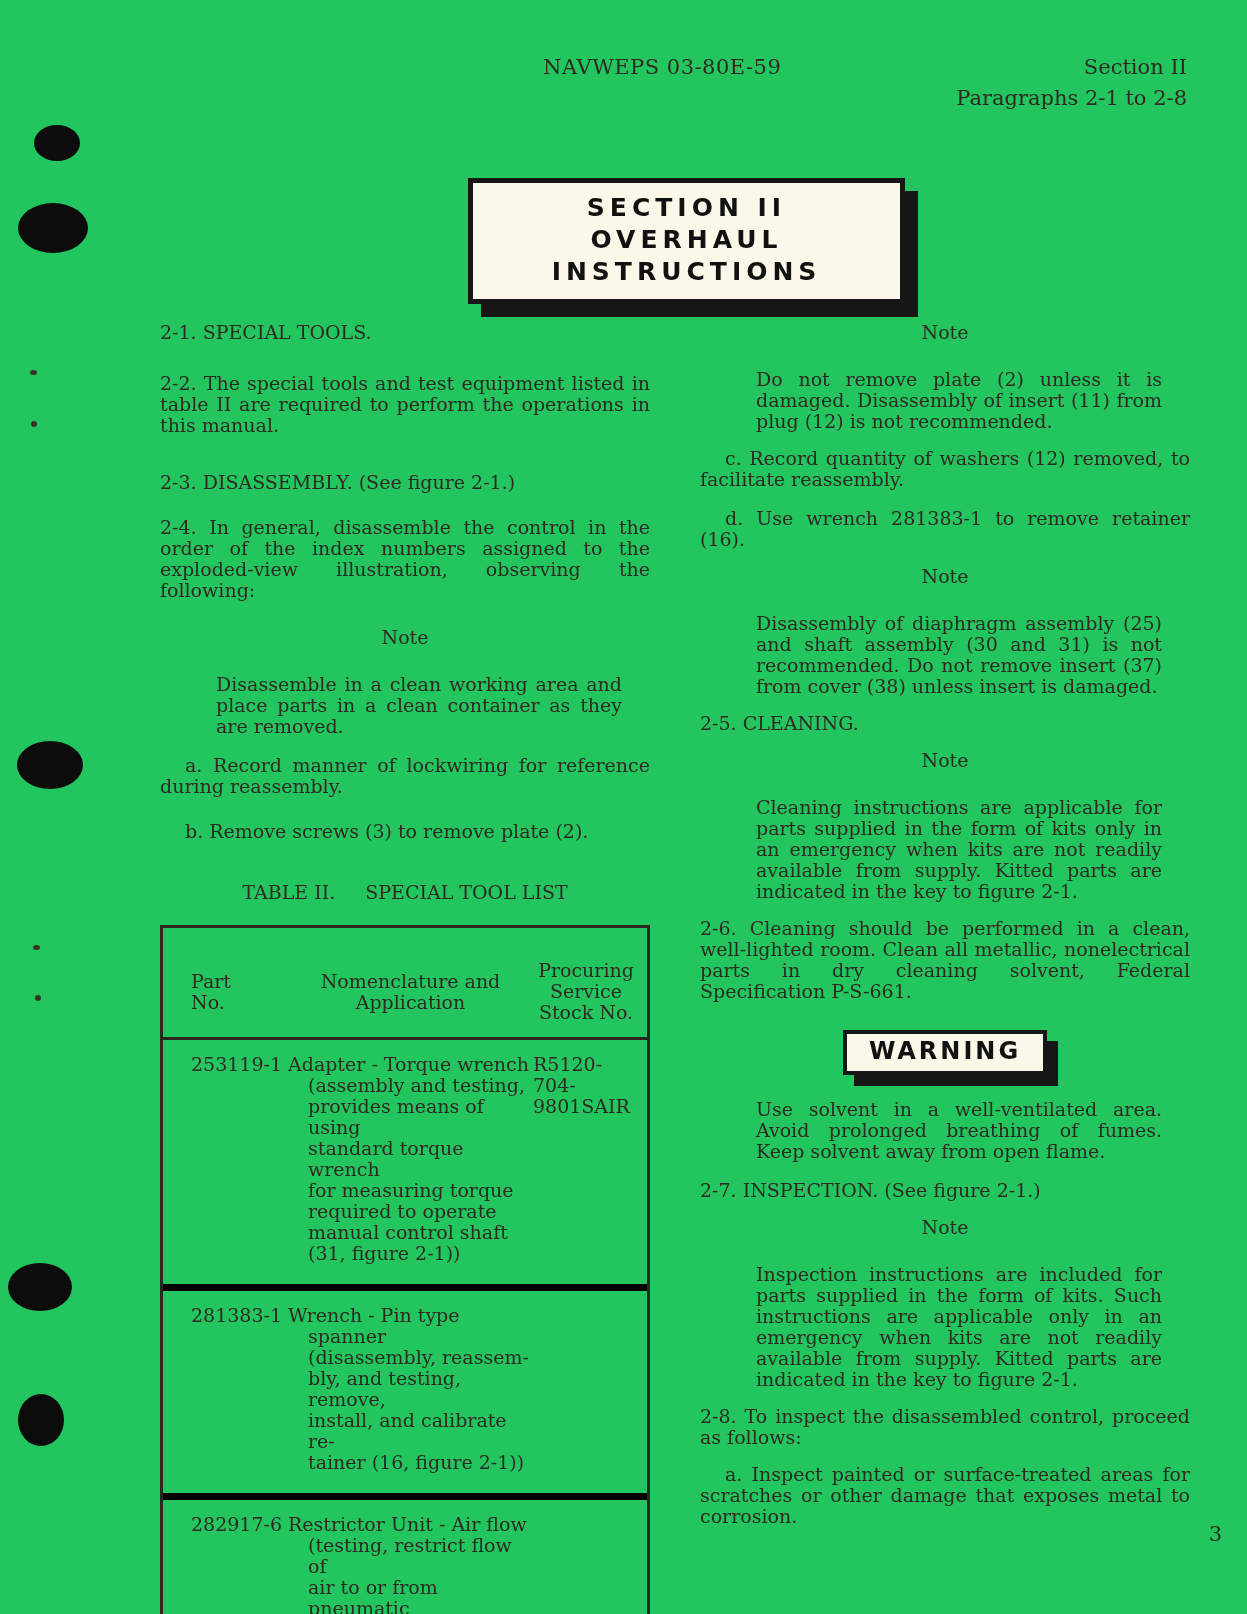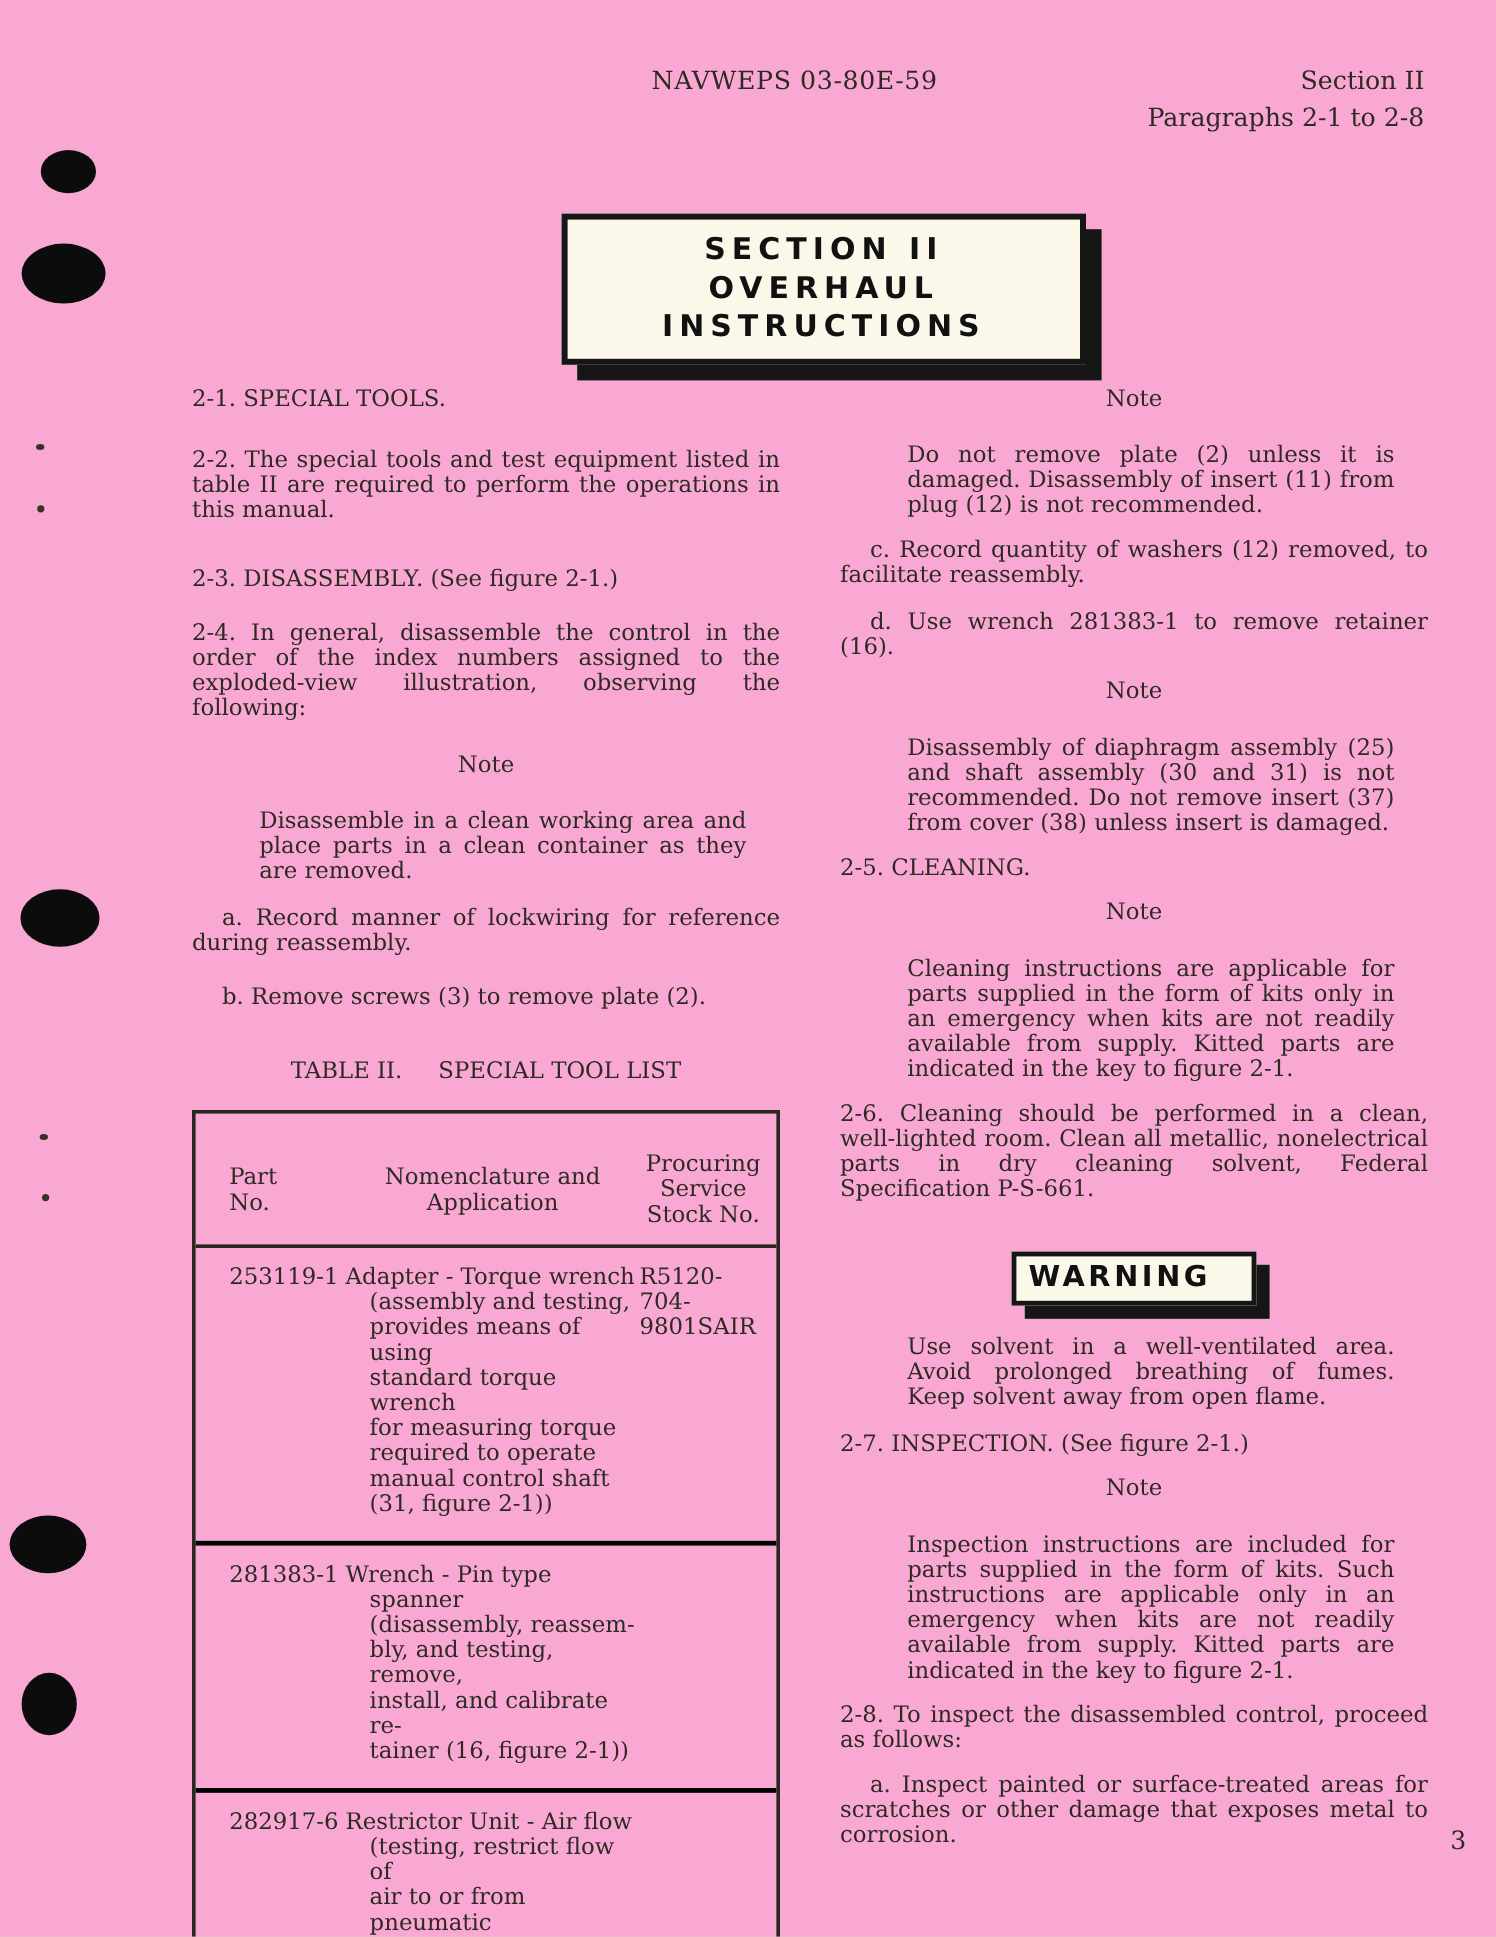--- a/index.html
+++ b/index.html
@@ -1,19 +1,19 @@
 <!DOCTYPE html>
 <html><head>
 <meta charset="utf-8">
 <style>
   html,body{margin:0;padding:0;background:#d8d4c4;}
   .page{
     position:relative;
     width:1247px;height:1614px;
-    background:#f9a8d4;
+    background:#22c55e;
     font-family:"DejaVu Serif", serif;
     color:#2e2a23;
     overflow:hidden;
     margin:0 auto;
   }
   
   .hole{position:absolute;background:#0c0c0c;border-radius:50%;}
   .hole1{left:34px;top:125px;width:46px;height:36px;}
   .hole2{left:18px;top:203px;width:70px;height:50px;}
   .hole3{left:17px;top:741px;width:66px;height:48px;}
@@ -48,32 +48,32 @@
   .note-body{margin:0 28px 16px 56px !important;}
   .note-body.mbB{margin-bottom:18px !important;}
   .li{text-indent:25px;}
 
   .tbl-title{text-align:center !important;margin:6px 0 22px !important;}
   .tbl-title .gap{display:inline-block;width:30px;}
 
   .tool-table{border:3px solid #2b2620;background:transparent;}
   .t-head,.t-row{display:grid;grid-template-columns:97px 245px 1fr;padding:14px 8px 12px 28px;}
   .t-head{border-bottom:3px solid #2b2620;padding-top:32px;padding-bottom:14px;align-items:center;}
-  .t-row{border-bottom:4px solid #000000;padding-bottom:20px;}
+  .t-row{border-bottom:7px solid #000000;padding-bottom:20px;}
   .t-row:last-child{border-bottom:none;padding-bottom:26px;}
   .cell{white-space:pre-line;}
   .c-nom{padding-left:20px;text-indent:-20px;}
   .t-head .c-nom{text-align:center;padding-left:0;text-indent:0;}
   .t-head .c-stock{text-align:center;}
 
   .warning-box{
-    width:176px;margin:41px auto 24px;box-sizing:content-box;
+    width:176px;margin:28px auto 24px;box-sizing:content-box;
     border:4px solid #161616;background:#fbf8ea;
     box-shadow:11px 11px 0 #161616;
-    padding:7px 10px 9px;
+    text-align:center;padding:7px 10px 9px;
     font-family:"DejaVu Sans", sans-serif;font-weight:bold;
     font-size:24px;letter-spacing:3px;color:#111;
   }
 
   .page-number{position:absolute;right:25px;bottom:68px;font-size:21px;}
 </style>
 </head>
 <body>
 
 <div class="page">

